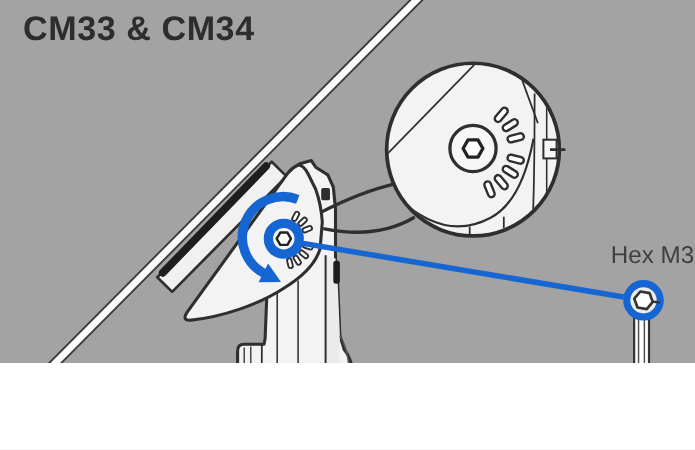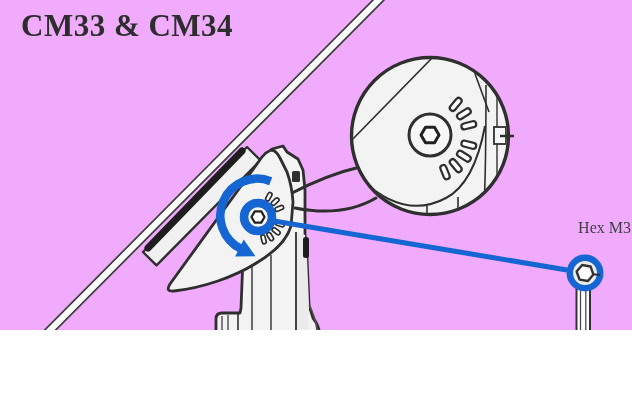--- a/index.html
+++ b/index.html
@@ -1,28 +1,28 @@
 <!DOCTYPE html>
 <html style="--accent-blue: #1565d3; --outline: #2f2f2f; --surface: #f3f3f3; --surface-light: #f7f7f7; --glass-fill: #fcfcfc; --pad-black: #1e1e1e; --title-text: #2d2d2d; --label-text: #3f3f3f; --guide-gray: #3a3a3a;"><head>
 <meta charset="utf-8">
 <style>
   html,body{margin:0;padding:0;background:#fff;}
   .canvas{
-    position:relative;width:632px;height:330px;background:#f0abfc;
-    overflow:hidden;font-family:Liberation Serif, serif;
+    position:relative;width:632px;height:330px;background:#a3a3a3;
+    overflow:hidden;font-family:Liberation Sans, sans-serif;
   }
   .canvas svg{position:absolute;left:0;top:0;}
   .page-title{
     position:absolute;left:21px;top:8px;
     font-size:31px;font-weight:700;letter-spacing:.5px;
     color:var(--title-text,#2d2d2d);white-space:nowrap;
   }
   .tool-label{
     position:absolute;left:545px;top:219px;width:86px;text-align:right;
-    font-size:16px;font-weight:400;color:var(--label-text,#3f3f3f);white-space:nowrap;
+    font-size:22px;font-weight:400;color:var(--label-text,#3f3f3f);white-space:nowrap;
   }
 </style>
 </head>
 <body>
 
 <div class="canvas">
 
   <svg width="632" height="409" viewBox="0 0 632 409">
     <defs>
       <clipPath id="magclip">

